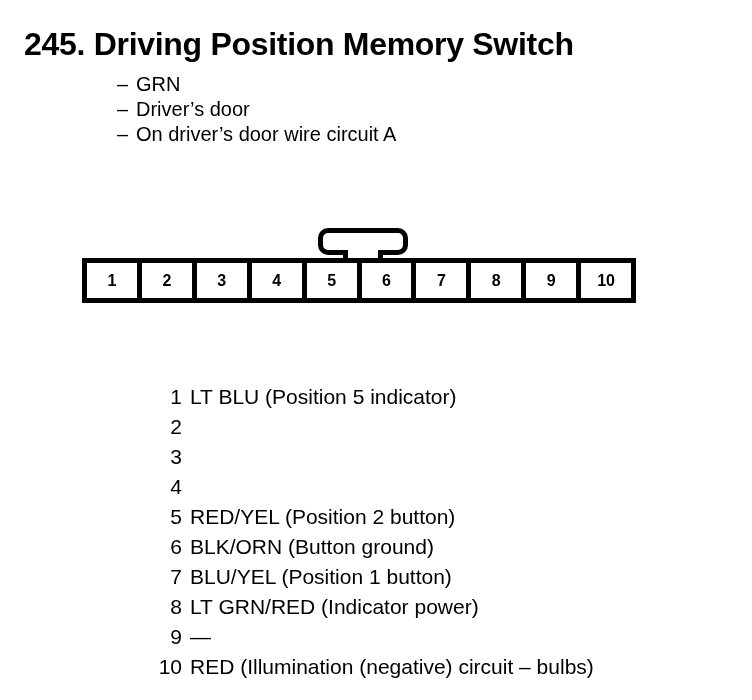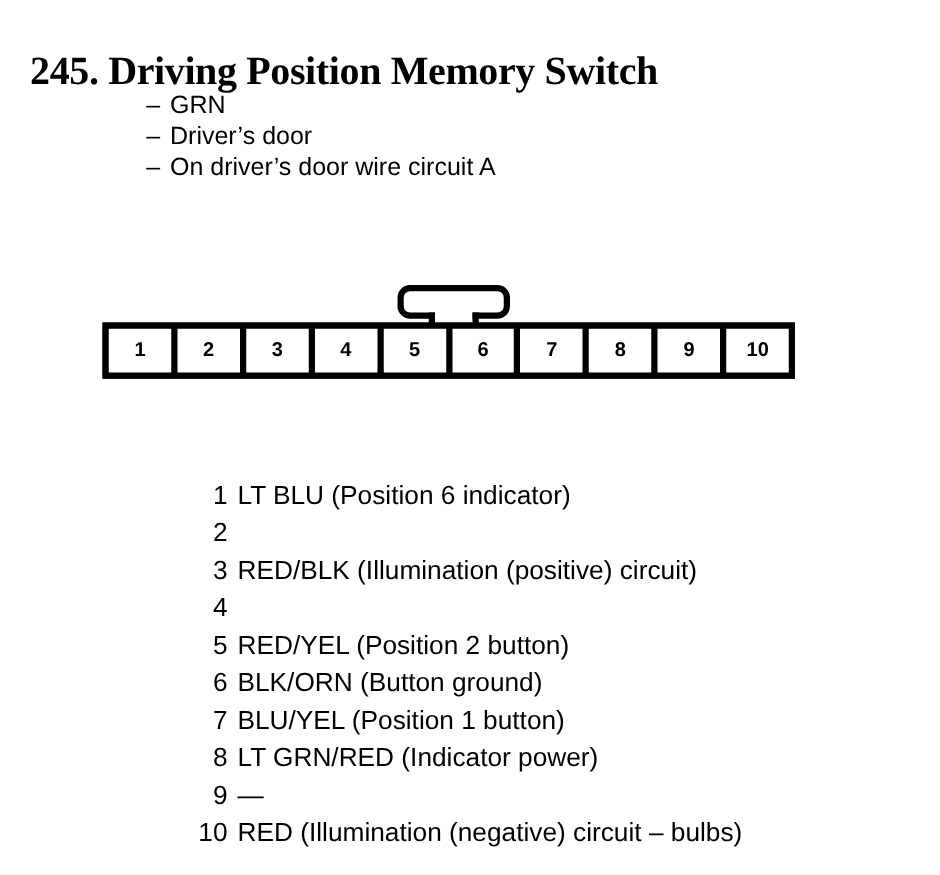--- a/index.html
+++ b/index.html
@@ -14,27 +14,26 @@
     overflow: hidden;
     font-family: "Liberation Sans", sans-serif;
     color: #000000;
     -webkit-font-smoothing: none;
   }
 
   
   #page-title {
     position: absolute;
     left: 24px;
-    top: 36px;
+    top: 24px;
     font-size: 32px;
     font-weight: bold;
     letter-spacing: -0.3px;
     white-space: nowrap;
     line-height: 40px;
-    font-family: Liberation Serif, serif;
   }
 
   
   #notes {
     position: absolute;
     left: 117px;
     top: 72px;
     font-size: 20px;
     line-height: 25px;
   }
@@ -179,28 +178,27 @@
     <div class="pin-cell">8</div>
     <div class="pin-cell">9</div>
     <div class="pin-cell">10</div>
   </div>
 
 </div>
 
 <div id="legend">
   <div class="legend-row">
     <span class="legend-num">1</span>
-    <span>LT BLU (Position 6 indicator)</span>
+    <span>LT BLU (Position 5 indicator)</span>
   </div>
   <div class="legend-row">
     <span class="legend-num">2</span>
   </div>
   <div class="legend-row">
     <span class="legend-num">3</span>
-    <span>RED/BLK (Illumination (positive) circuit)</span>
   </div>
   <div class="legend-row">
     <span class="legend-num">4</span>
   </div>
   <div class="legend-row">
     <span class="legend-num">5</span>
     <span>RED/YEL (Position 2 button)</span>
   </div>
   <div class="legend-row">
     <span class="legend-num">6</span>

